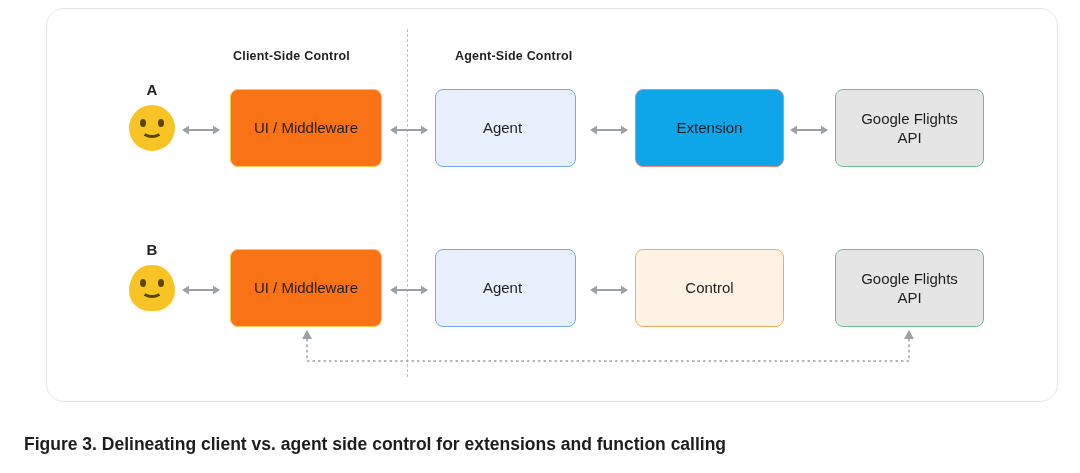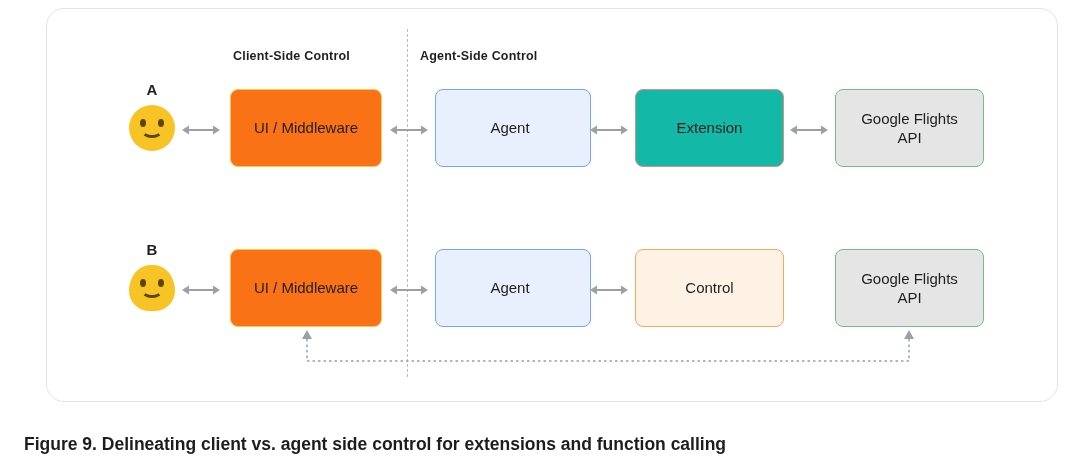--- a/index.html
+++ b/index.html
@@ -26,21 +26,21 @@
 
   .section-label {
     position: absolute;
     font-size: 12.5px;
     font-weight: 700;
     color: #1f1f1f;
     letter-spacing: 0.2px;
     white-space: nowrap;
   }
   .section-label.client { left: 186px; top: 40px; }
-  .section-label.agent  { left: 373px; top: 40px; }
+  .section-label.agent  { left: 408px; top: 40px; }
 
   .divider {
     position: absolute;
     left: 360px; top: 20px;
     height: 348px; width: 0;
     border-left: 1.5px dashed #bdbdbd;
   }
 
   
   .row-label {
@@ -95,27 +95,27 @@
     text-align: center;
     font-size: 15px;
     color: #1f1f1f;
     line-height: 1.3;
     box-sizing: border-box;
     padding: 0 14px;
   }
   .row-a .box { top: 80px; }
   .row-b .box { top: 240px; }
   .box.pos1 { left: 183px; width: 152px; }
-  .box.pos2 { left: 388px; width: 156px; padding-left: 8px; }
+  .box.pos2 { left: 388px; width: 141px; padding-left: 8px; }
   .box.pos3 { left: 588px; width: 149px; }
   .box.pos4 { left: 788px; width: 149px; }
 
   .box.yellow { background: #f97316; border: 1.5px solid #F3C84B; }
   .box.blue   { background: #E8F0FE; border: 1.5px solid #76A7F2; }
-  .box.red    { background: #14b8a6; border: 1.5px solid #E9887E; }
+  .box.red    { background: #0ea5e9; border: 1.5px solid #E9887E; }
   .box.orange { background: #FDF2E3; border: 1.5px solid #F0AB5E; }
   .box.green  { background: #e5e5e5; border: 1.5px solid #6FBE8E; }
 
   
   .arrow {
     position: absolute;
     width: 40px; height: 12px;
   }
   .row-a .arrow { top: 113px; }
   .row-b .arrow { top: 273px; }
@@ -243,13 +243,13 @@
   </div>
 
   <svg class="dotted-overlay" viewBox="0 0 1012 394">
     <path d="M 260 330 L 260 352 L 862 352 L 862 330" fill="none" stroke="#9AA0A6" stroke-width="1.5" stroke-dasharray="2.5 3"></path>
     <polygon points="255,330 265,330 260,321" fill="#9AA0A6"></polygon>
     <polygon points="857,330 867,330 862,321" fill="#9AA0A6"></polygon>
   </svg>
 
 </div>
 
-<div class="caption">Figure 9. Delineating client vs. agent side control for extensions and function calling</div>
+<div class="caption">Figure 3. Delineating client vs. agent side control for extensions and function calling</div>
 
 </body></html>

